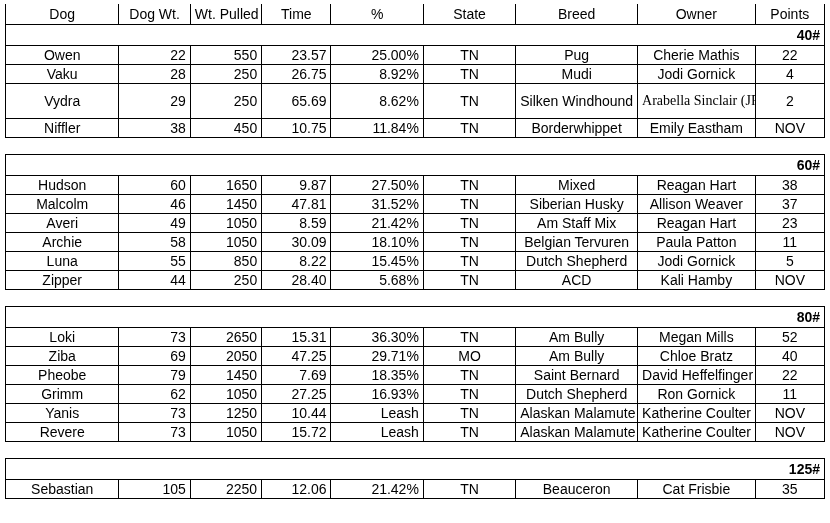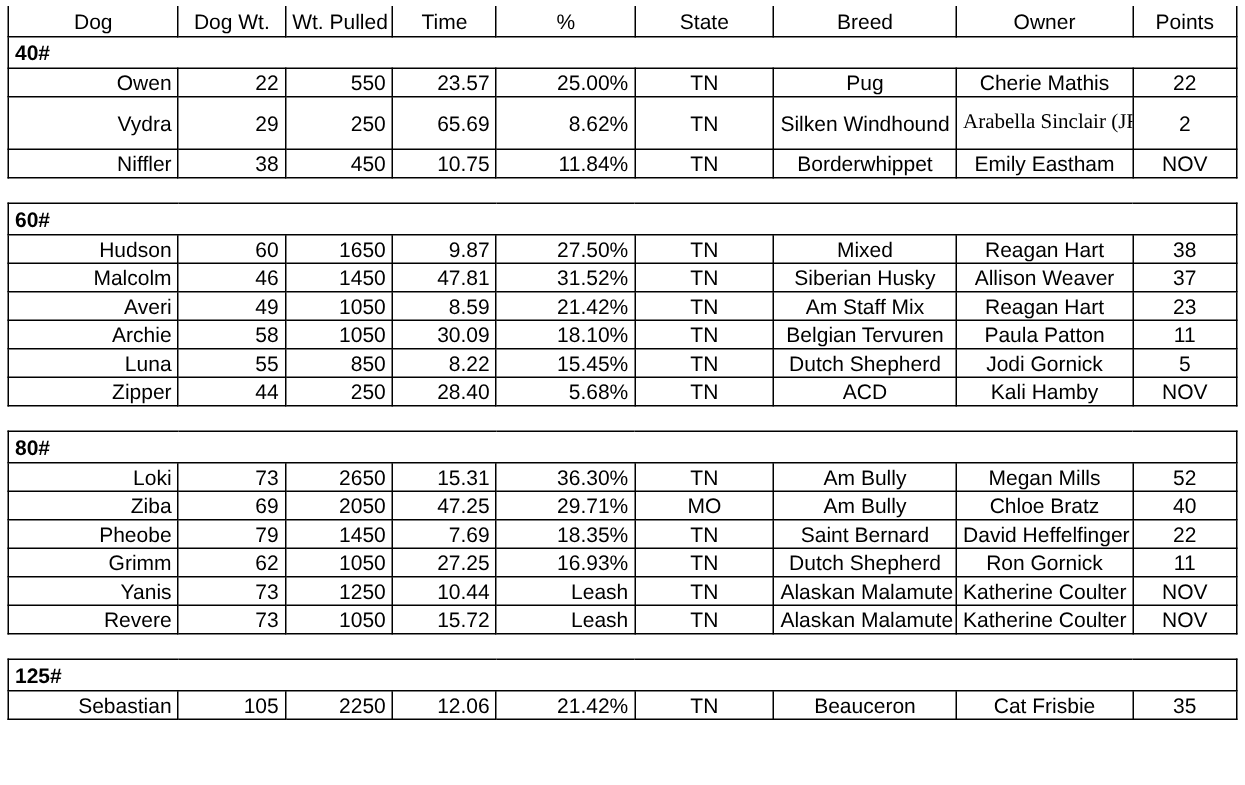--- a/index.html
+++ b/index.html
@@ -46,28 +46,28 @@
     font-weight: normal;
     overflow: hidden;
     white-space: nowrap;
   }
   table.results thead th {
     text-align: center;
     border-top: none;
     height: 20px;
   }
   
-  td.dog      { text-align: right; }
+  td.dog      { text-align: center; }
   td.num      { text-align: right; }
   td.ctr      { text-align: center; }
 
   
   tr.class-row td {
     font-weight: bold;
-    text-align: left;
+    text-align: right;
     height: 20px;
     border-left: 1px solid #000;
     border-right: 1px solid #000;
     border-top: 1px solid #000;
     border-bottom: 1px solid #000;
   }
   
   tr.spacer td {
     border: none;
     height: 16px;
@@ -120,20 +120,31 @@
           <td class="dog">Owen</td>
           <td class="num">22</td>
           <td class="num">550</td>
           <td class="num">23.57</td>
           <td class="num">25.00%</td>
           <td class="ctr">TN</td>
           <td class="ctr">Pug</td>
           <td class="ctr">Cherie Mathis</td>
           <td class="ctr">22</td>
         </tr>
+        <tr>
+          <td class="dog">Vaku</td>
+          <td class="num">28</td>
+          <td class="num">250</td>
+          <td class="num">26.75</td>
+          <td class="num">8.92%</td>
+          <td class="ctr">TN</td>
+          <td class="ctr">Mudi</td>
+          <td class="ctr">Jodi Gornick</td>
+          <td class="ctr">4</td>
+        </tr>
         <tr class="tall">
           <td class="dog">Vydra</td>
           <td class="num">29</td>
           <td class="num">250</td>
           <td class="num">65.69</td>
           <td class="num">8.62%</td>
           <td class="ctr">TN</td>
           <td class="ctr">Silken Windhound</td>
           <td class="wrap">Arabella Sinclair (JR)</td>
           <td class="ctr">2</td>

